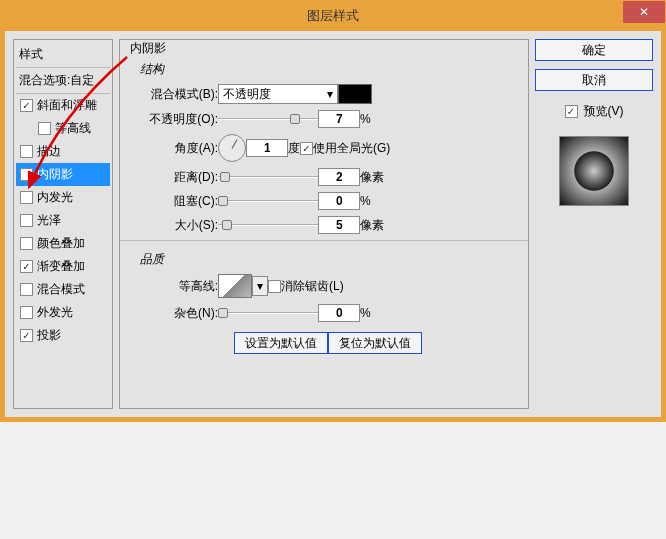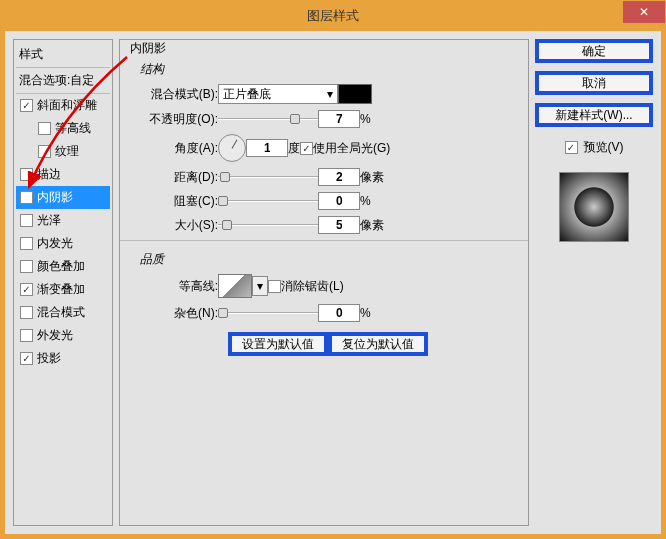--- a/index.html
+++ b/index.html
@@ -1,17 +1,17 @@
 <!DOCTYPE html>
 <html><head>
 <meta charset="utf-8">
 <style>
 * { box-sizing: border-box; margin: 0; padding: 0; font-family: "Microsoft YaHei", sans-serif; font-size: 12px; }
 body { background: #f0f0f0; }
-.window { width: 666px; height: 539px; background: #d946ef; border: 1px solid #e8a33d; position: relative; }
+.window { width: 666px; height: 422px; background: #d946ef; border: 1px solid #e8a33d; position: relative; }
 .titlebar { height: 30px; background: #e8a33d; display: flex; align-items: center; justify-content: center; position: relative; }
 .titlebar .title { color: #333; font-size: 13px; }
 .titlebar .close { position: absolute; right: 0; top: 0; width: 42px; height: 22px; background: #c8504f; color: #fff; display: flex; align-items: center; justify-content: center; font-size: 14px; }
 .content { display: flex; padding: 8px; gap: 6px; height: calc(100% - 30px); background: #e3e3e3; border: 4px solid #e8a33d; border-top: none; justify-content: center; }
 
 .styles-col { width: 100px; border: 1px solid #999; padding: 2px; background: #e3e3e3; }
 .styles-col .hdr { padding: 4px 3px; border-bottom: 1px solid #bbb; }
 .styles-col .mix { padding: 4px 3px; border-bottom: 1px solid #bbb; }
 .style-item { display: flex; align-items: center; gap: 4px; padding: 3px 4px; cursor: pointer; }
 .style-item.sel { background: #1e90ff; color: #fff; }
@@ -27,21 +27,21 @@
 .row .lbl { width: 82px; text-align: right; }
 .select { width: 120px; height: 20px; border: 1px solid #888; background: #fff; display: flex; align-items: center; padding: 0 4px; justify-content: space-between; }
 .swatch { width: 34px; height: 20px; background: #000; border: 1px solid #666; }
 .slider { width: 100px; height: 14px; position: relative; }
 .slider .track { position:absolute; top:6px; left:0; right:0; height:2px; background:#aaa; border-bottom:1px solid #fff; }
 .slider .thumb { position:absolute; top:2px; width:10px; height:10px; background:#ddd; border:1px solid #777; border-radius: 2px; }
 .num { width: 42px; height: 18px; border: 1px solid #888; background:#fff; padding: 0 17px; font-weight: bold; }
 .angle { width: 28px; height: 28px; border: 1px solid #888; border-radius: 50%; background:#eaeaea; position: relative; }
 .angle::after { content:""; position:absolute; top:50%; left:50%; width: 10px; height:1px; background:#555; transform-origin: left; transform: rotate(-60deg); }
 .contour { width: 34px; height: 24px; border:1px solid #777; background: linear-gradient(135deg,#fff 0%, #fff 47%, #888 48%, #bbb 100%); }
-.btn { height: 22px; border:4px solid #1d4ed8; background:#f4f4f4; padding: 8px 10px; display:inline-flex; align-items:center; justify-content:center; cursor:pointer; }
+.btn { height: 22px; border:1px solid #1d4ed8; background:#f4f4f4; padding: 8px 10px; display:inline-flex; align-items:center; justify-content:center; cursor:pointer; }
 
 .right { width: 118px; display:flex; flex-direction:column; gap:8px; }
 .right .btn { width: 100%; }
 .preview-chk { display:flex; gap:6px; align-items:center; justify-content:center; margin-top:4px; }
 .preview-box { width:70px; height:70px; margin: 8px auto; border:1px solid #888; background: radial-gradient(circle at 50% 50%, #ccc 0%, #222 40%, #aaa 42%, #111 100%); }
 
 .arrow { position:absolute; top:54px; left:8px; width:124px; height:140px; pointer-events:none; }
 .arrow svg { overflow:visible; }
 </style>
 </head>
@@ -61,39 +61,35 @@
       <div class="mix">混合选项:自定</div>
       <div id="style-items">
           <div class="style-item">
             <span class="chk">✓</span>
             <span>斜面和浮雕</span>
           </div>
           <div class="style-item sub">
             <span class="chk"></span>
             <span>等高线</span>
           </div>
-          <div class="style-item sub">
-            <span class="chk"></span>
-            <span>纹理</span>
-          </div>
           <div class="style-item">
             <span class="chk"></span>
             <span>描边</span>
           </div>
           <div class="style-item sel">
             <span class="chk sel">✓</span>
             <span>内阴影</span>
           </div>
           <div class="style-item">
             <span class="chk"></span>
+            <span>内发光</span>
+          </div>
+          <div class="style-item">
+            <span class="chk"></span>
             <span>光泽</span>
-          </div>
-          <div class="style-item">
-            <span class="chk"></span>
-            <span>内发光</span>
           </div>
           <div class="style-item">
             <span class="chk"></span>
             <span>颜色叠加</span>
           </div>
           <div class="style-item">
             <span class="chk">✓</span>
             <span>渐变叠加</span>
           </div>
           <div class="style-item">
@@ -112,21 +108,21 @@
     </div>
 
     <div class="mid">
       <div class="group" style="flex:1;">
         <div class="gtitle">内阴影</div>
         <div class="sub-title">结构</div>
 
         <div class="row">
           <span class="lbl">混合模式(B):</span>
           <div class="select">
-            <span>正片叠底</span>
+            <span>不透明度</span>
             <span>▾</span>
           </div>
           <div class="swatch"></div>
         </div>
 
         <div class="row">
           <span class="lbl">不透明度(O):</span>
           <div class="slider">
               <div class="track"></div>
               <div class="thumb" style="left:72px"></div>
@@ -194,21 +190,20 @@
             <div class="btn">设置为默认值</div>
             <div class="btn">复位为默认值</div>
           </div>
         </div>
       </div>
     </div>
 
     <div class="right">
       <div class="btn">确定</div>
       <div class="btn">取消</div>
-      <div class="btn">新建样式(W)...</div>
       <div class="preview-chk">
         <span class="chk">✓</span>
         <span>预览(V)</span>
       </div>
       <div class="preview-box"></div>
     </div>
   </div>
 
   <div class="arrow">
     <svg width="124" height="140">

